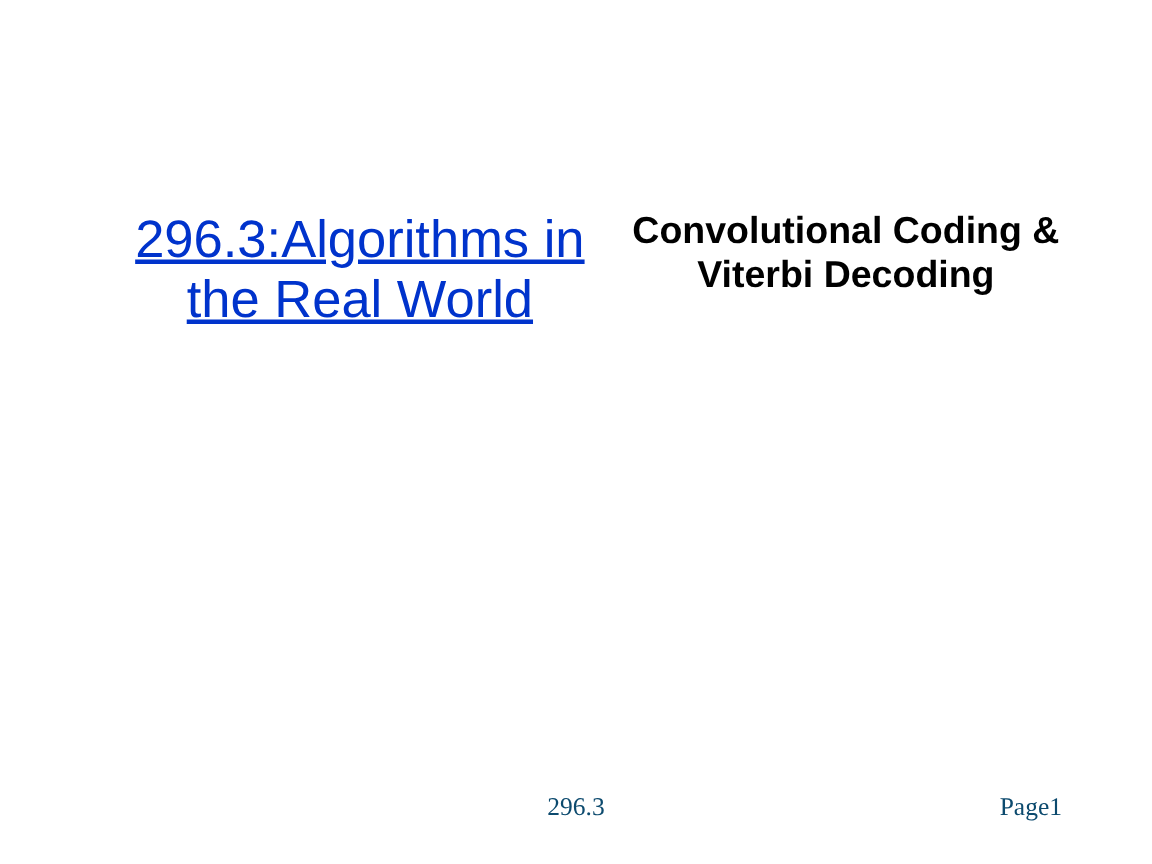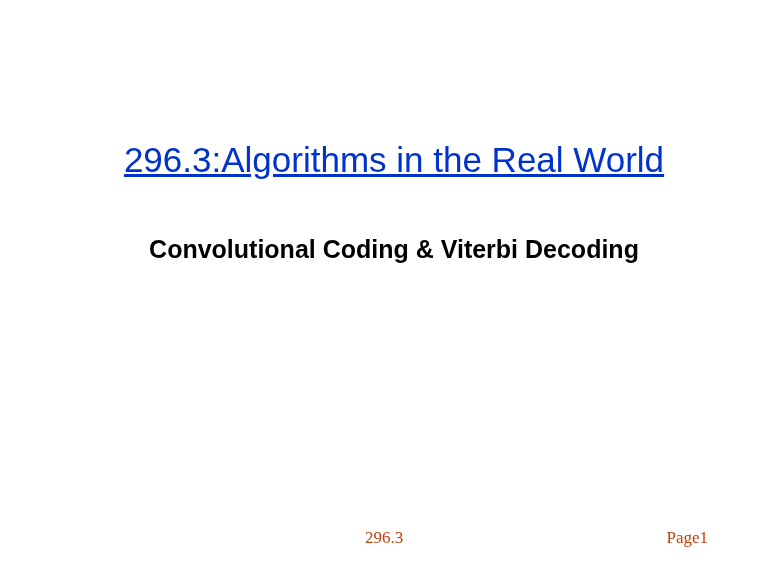--- a/index.html
+++ b/index.html
@@ -13,21 +13,20 @@
       background: #ffffff;
       font-family: "Comic Sans MS", cursive, sans-serif;
       position: relative;
       overflow: hidden;
     }
     .slide-container {
       width: 100%;
       height: 100%;
       padding: 140px 50px 40px 70px;
       display: flex;
-      flex-direction: column;
     }
     .title {
       color: #0033cc;
       font-size: 35px;
       text-decoration: underline;
       text-align: center;
       margin-bottom: 55px;
       font-weight: normal;
     }
     .subtitle {
@@ -39,21 +38,21 @@
     .footer {
       position: absolute;
       bottom: 28px;
       left: 0;
       width: 100%;
       display: flex;
       justify-content: space-between;
       padding: 0 60px 0 0;
       font-family: "Times New Roman", serif;
       font-size: 17px;
-      color: #c2410c;
+      color: #0c4a6e;
     }
     .footer-center {
       position: absolute;
       left: 50%;
       transform: translateX(-50%);
     }
     .footer-right {
       margin-left: auto;
     }
   </style>

